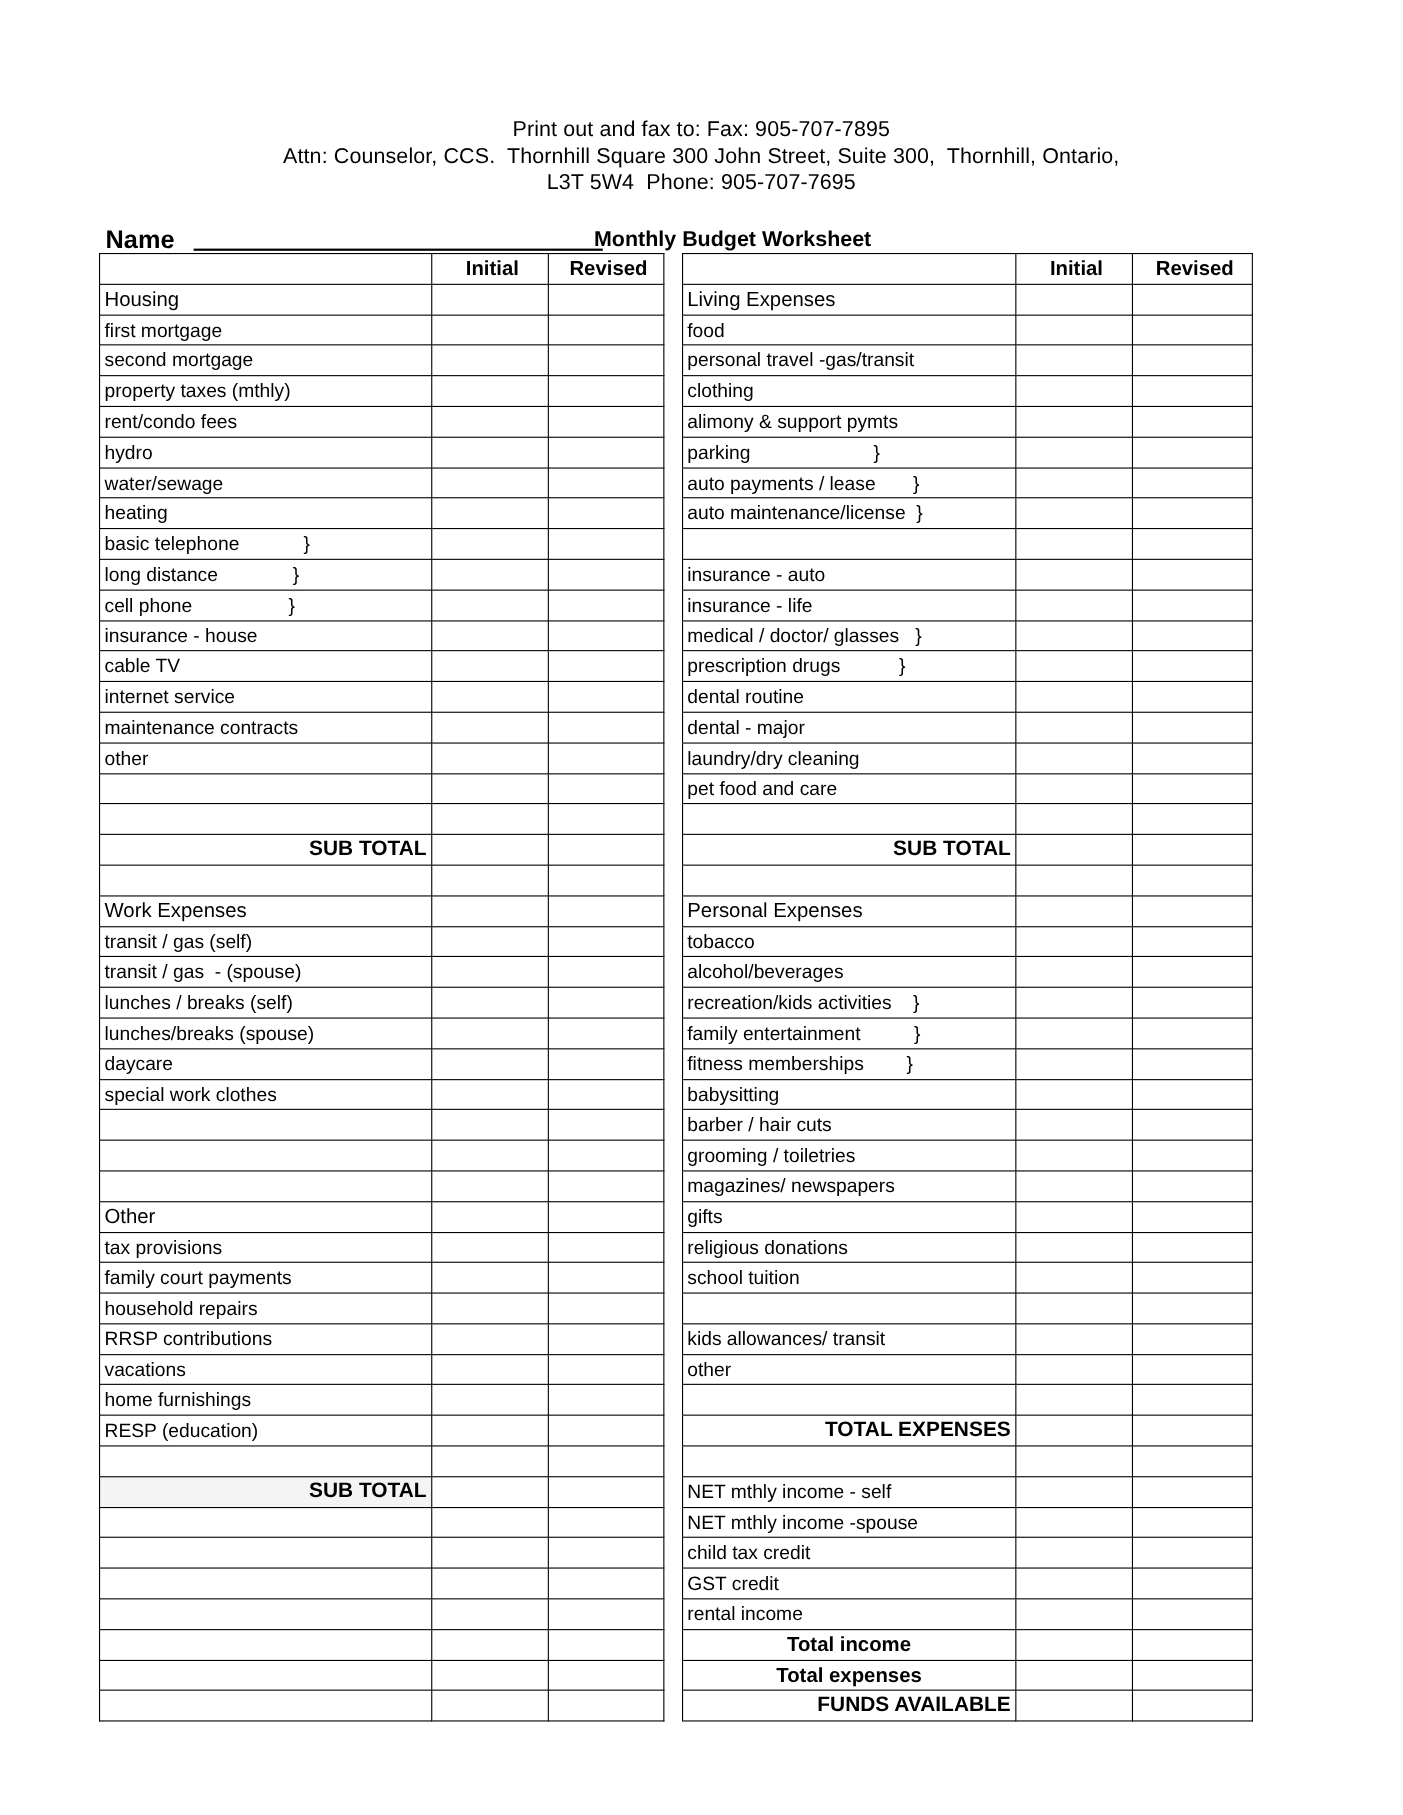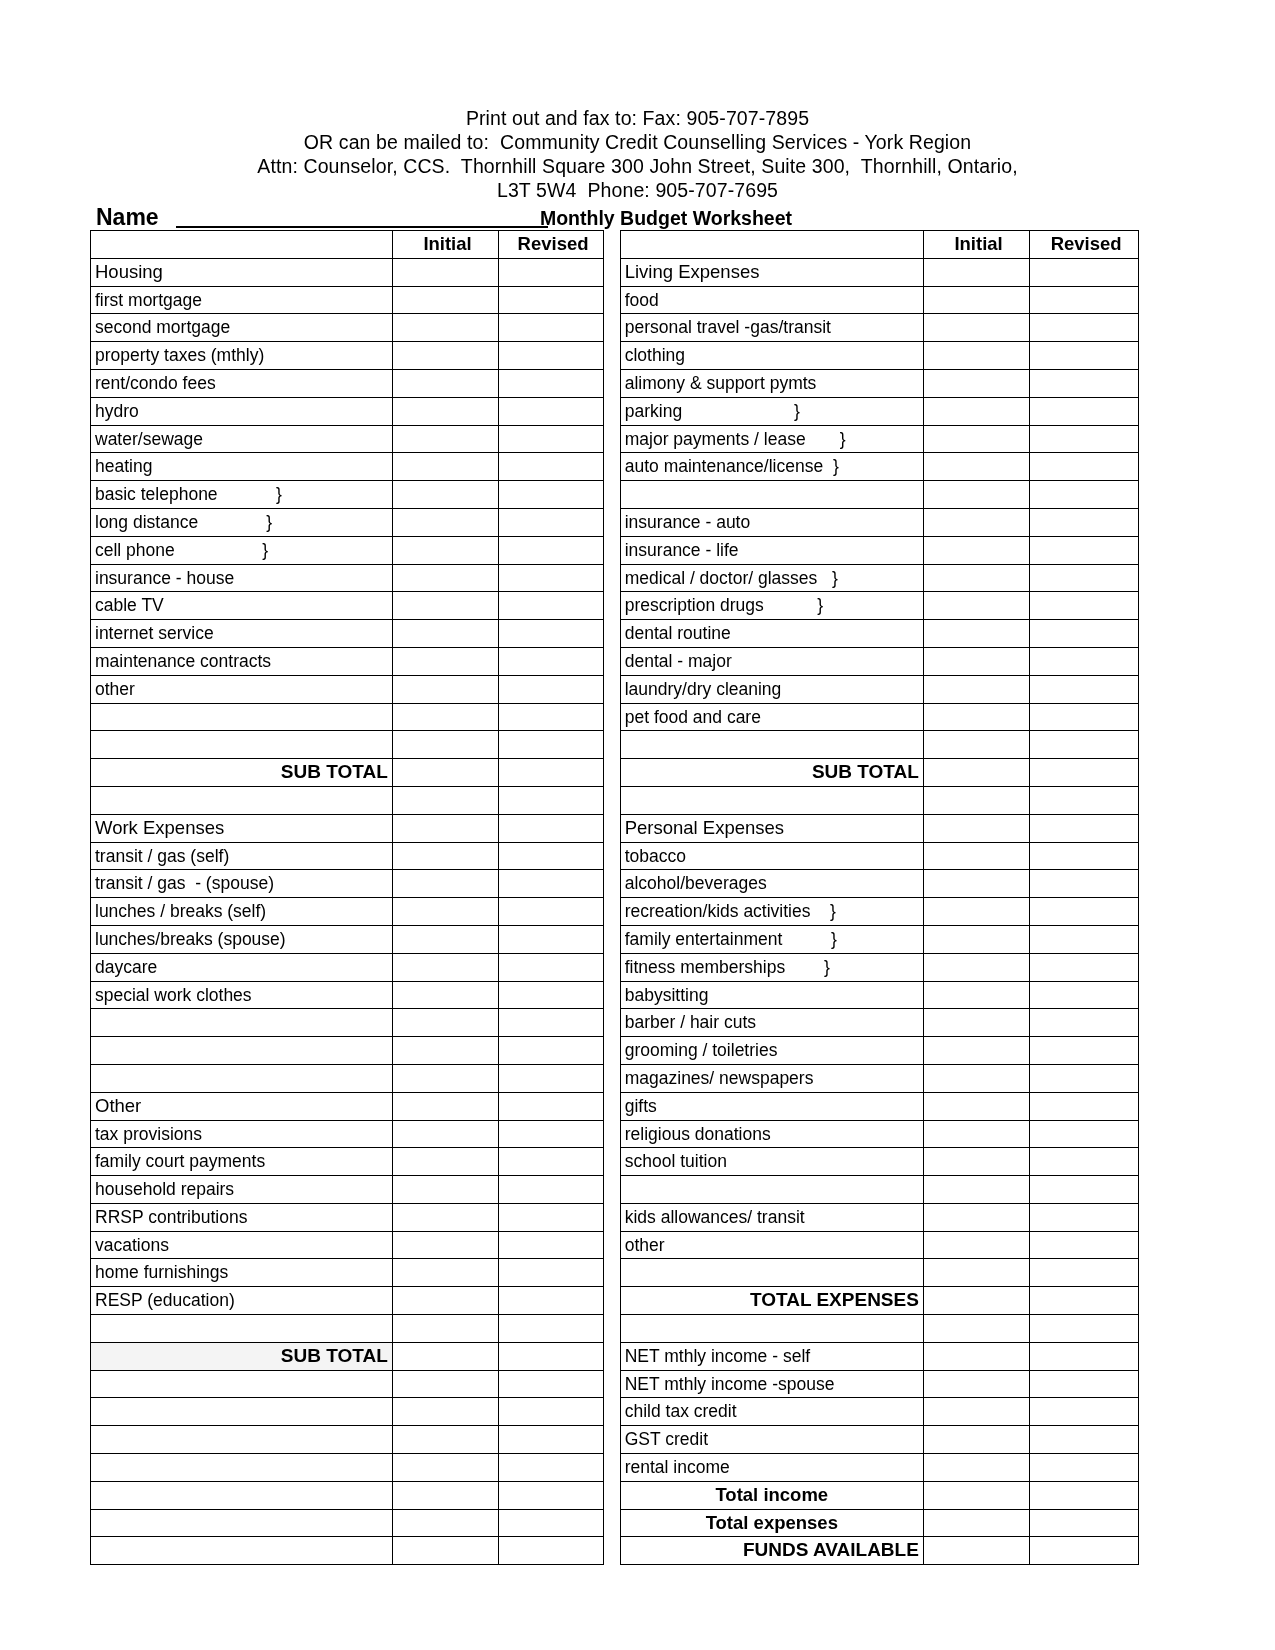--- a/index.html
+++ b/index.html
@@ -133,21 +133,20 @@
   td.shaded { background: #f4f4f4; }
   td.blank { }
 </style>
 </head>
 <body>
 
 <div class="page">
 
   <div class="header">
     <div>Print out and fax to: Fax: 905-707-7895</div>
-    <div>OR can be mailed to:  Community Credit Counselling Services - York Region</div>
     <div>Attn: Counselor, CCS.  Thornhill Square 300 John Street, Suite 300,  Thornhill, Ontario,</div>
     <div>L3T 5W4  Phone: 905-707-7695</div>
   </div>
 
   <div class="titlerow">
     <div class="name-label">Name</div>
     <div class="name-rule"></div>
     <div class="worksheet-title">Monthly Budget Worksheet</div>
   </div>
 
@@ -223,21 +222,21 @@
           <td class="gap"></td>
           <td class="item">parking                       }</td>
           <td class="val"></td>
           <td class="val"></td>
         </tr>
         <tr>
           <td class="item">water/sewage</td>
           <td class="val"></td>
           <td class="val"></td>
           <td class="gap"></td>
-          <td class="item">major payments / lease       }</td>
+          <td class="item">auto payments / lease       }</td>
           <td class="val"></td>
           <td class="val"></td>
         </tr>
         <tr>
           <td class="item">heating</td>
           <td class="val"></td>
           <td class="val"></td>
           <td class="gap"></td>
           <td class="item">auto maintenance/license  }</td>
           <td class="val"></td>

